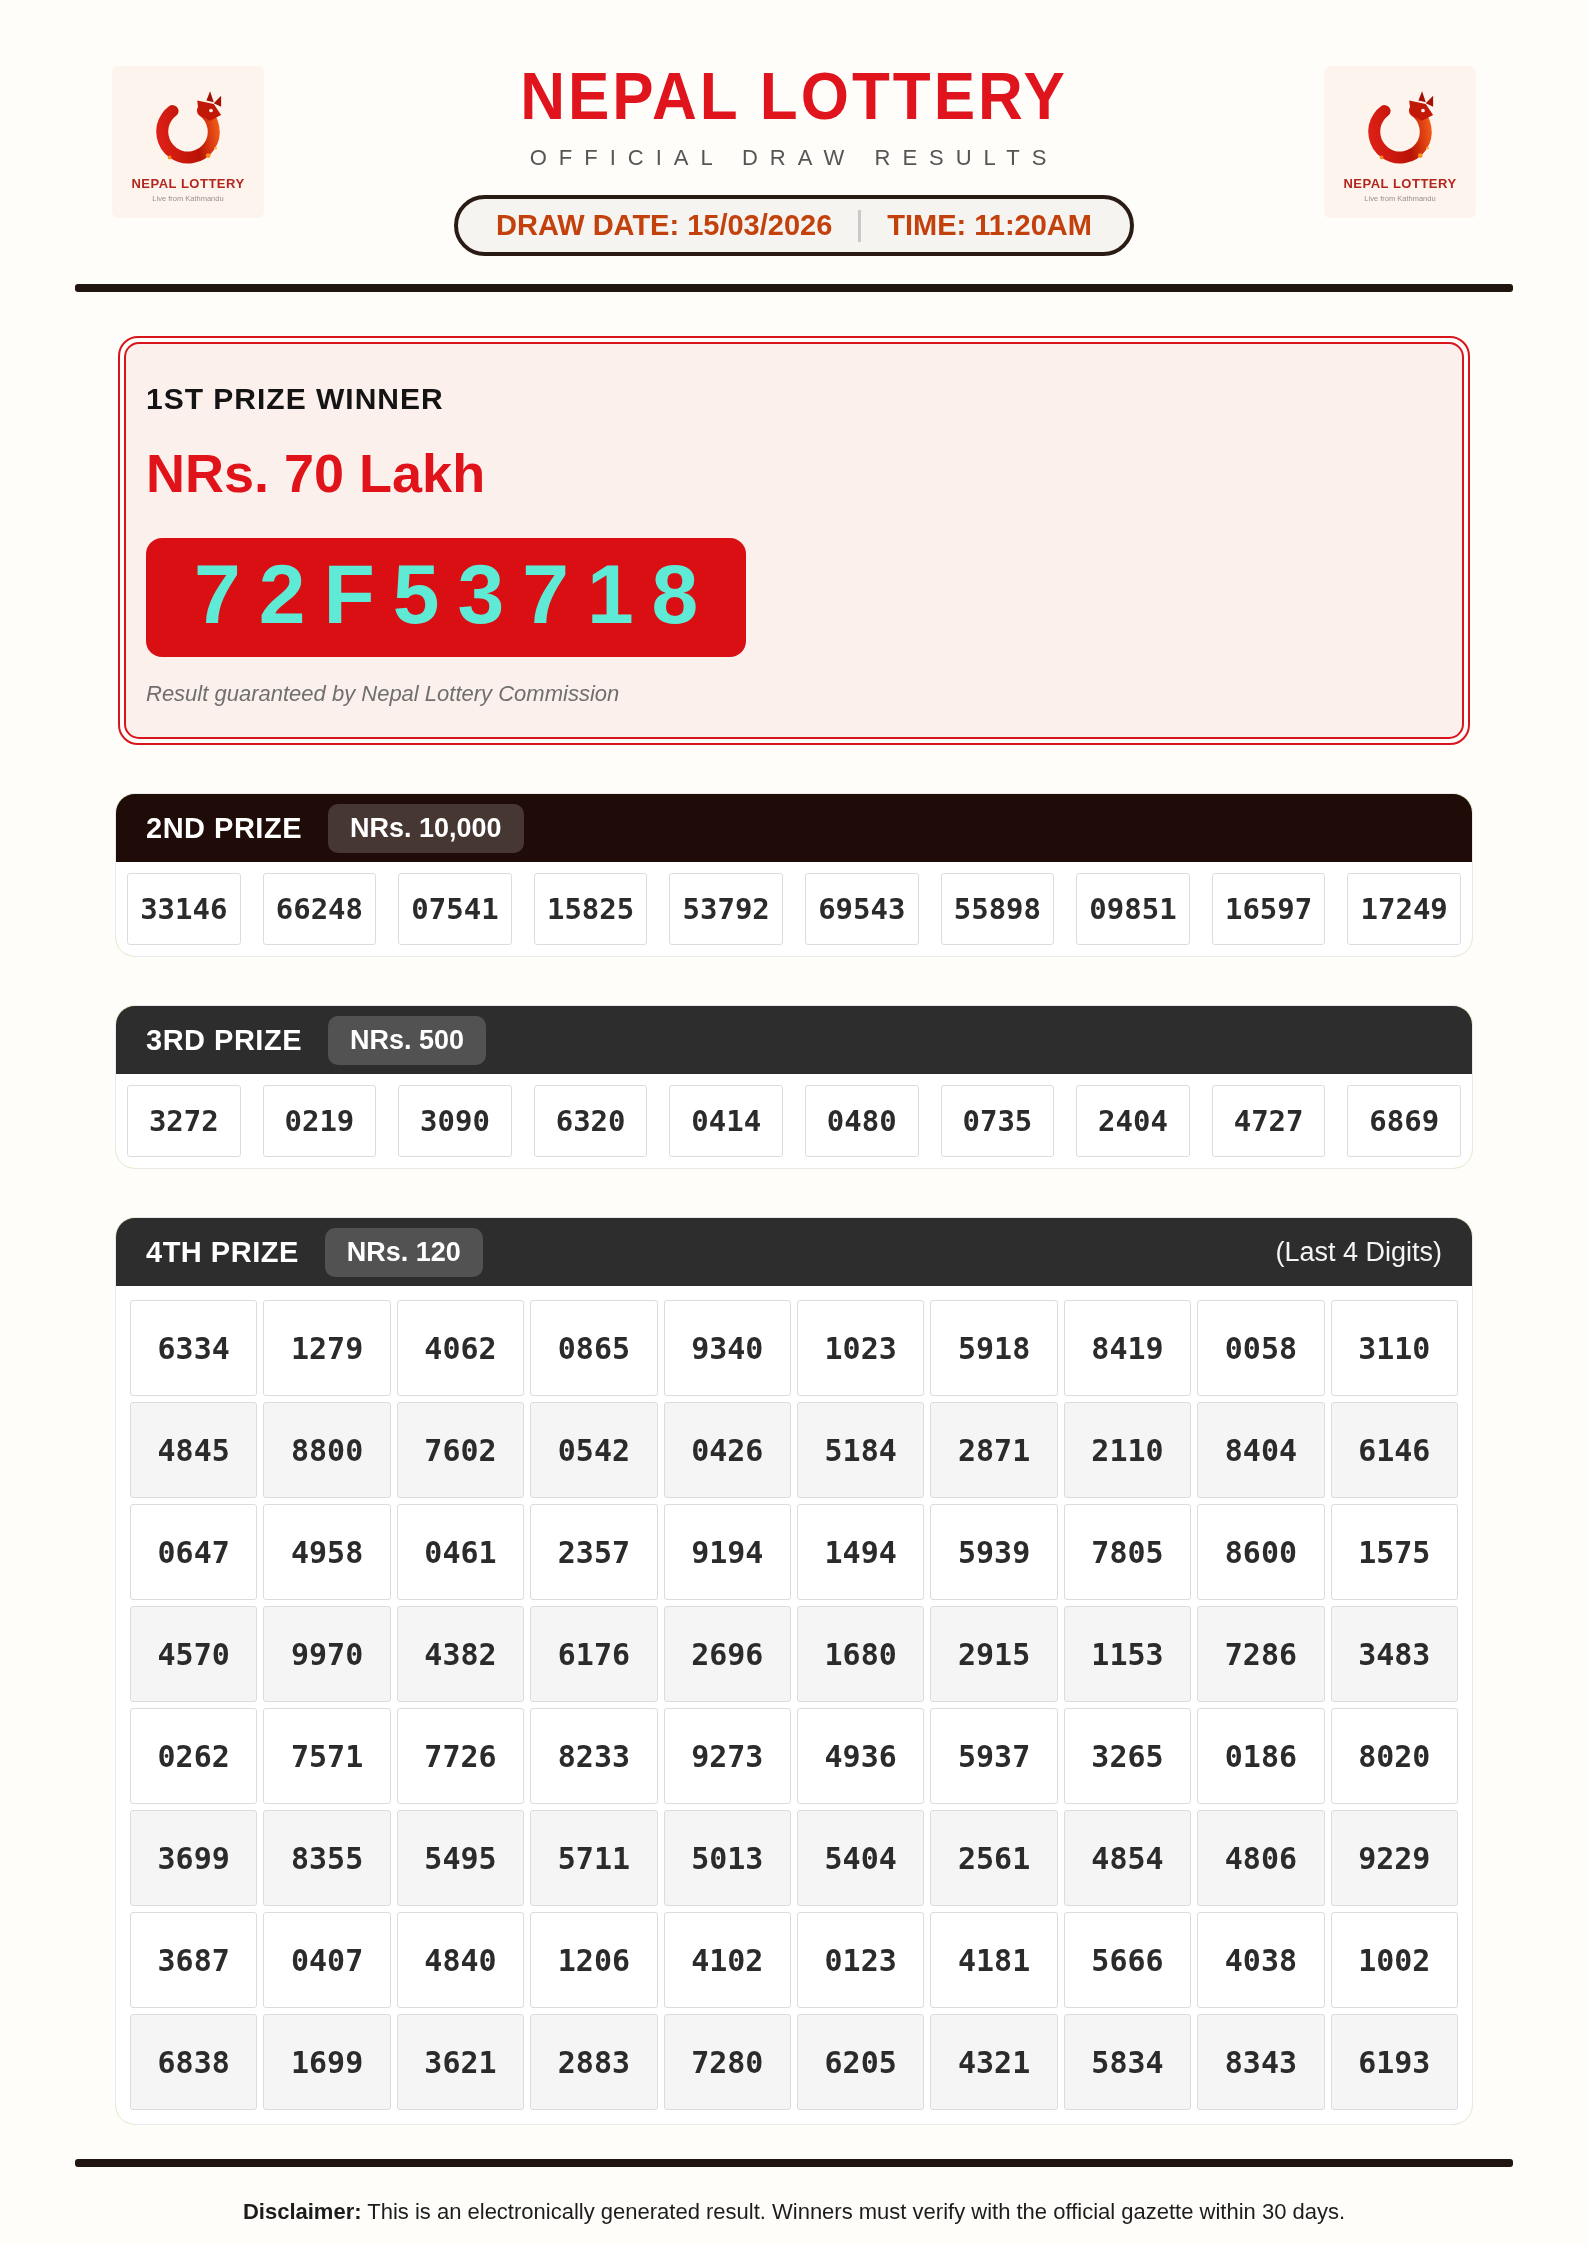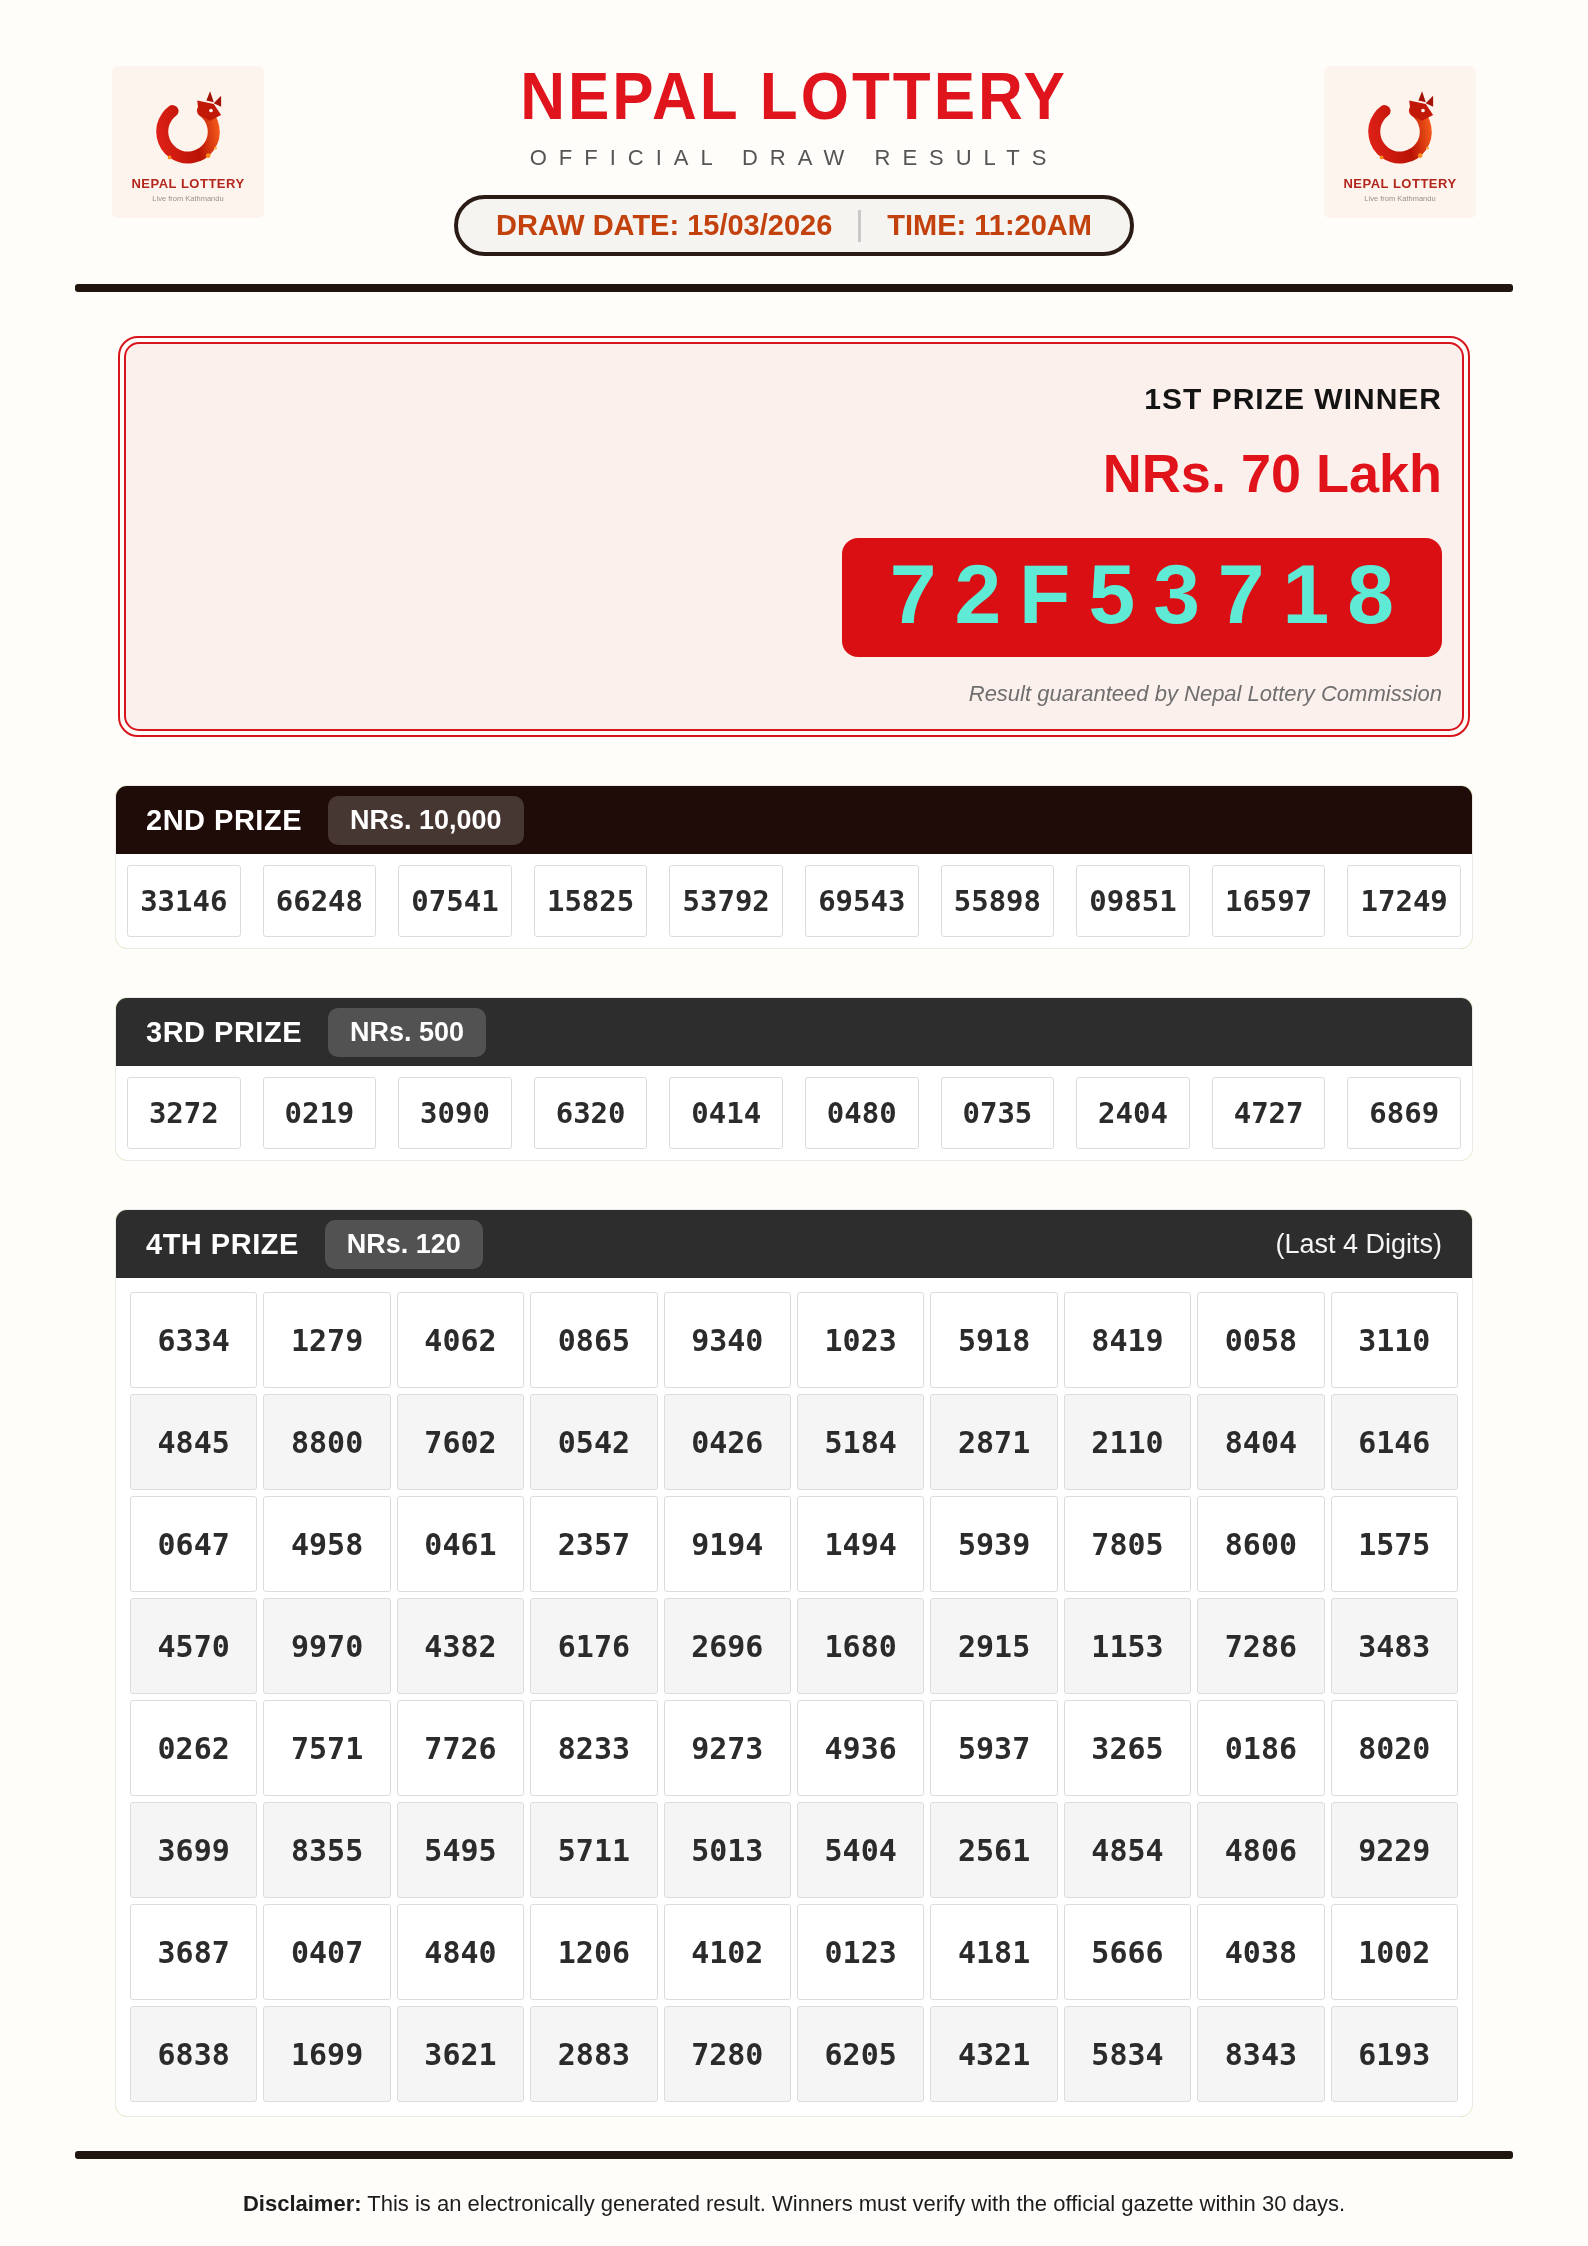--- a/index.html
+++ b/index.html
@@ -38,34 +38,34 @@
     height:8px; background:#20150f; border-radius:3px;
     margin:28px 75px 0;
   }
 
   
   .first-prize {
     margin:44px 118px 0; border:2px solid #d8151c; border-radius:20px; padding:4px;
   }
   .first-prize-inner {
     border:2px solid #d8151c; border-radius:15px; background:#fcf0ed;
-    text-align:right; padding:38px 20px 22px;
+    text-align:left; padding:38px 20px 30px;
   }
   .fp-label { font-size:30px; font-weight:800; color:#141414; letter-spacing:1px; }
   .fp-amount { margin-top:26px; font-size:54px; font-weight:800; color:#e0131a; }
   .fp-ticket {
     display:inline-block; margin-top:34px; background:#d90f14; color:#5eead4;
     font-size:84px; font-weight:700; letter-spacing:18px;
     padding:8px 30px 14px 48px; border-radius:16px; min-width:600px;
   }
   .fp-guarantee { margin-top:24px; font-style:italic; color:#6f6f6f; font-size:22px; }
 
   
   .prize-box {
-    margin:48px 115px 0; background:#bef264; border-radius:12px;
+    margin:48px 115px 0; background:#bef264; border-radius:20px;
     border:1px solid #e9e9e9; overflow:hidden;
   }
   .prize-header {
     display:flex; align-items:center; height:68px; padding:0 30px; color:#ffffff;
   }
   .ph-dark-red { background:#1f0b07; }
   .ph-dark-gray { background:#2e2d2d; }
   .prize-label { font-size:29px; font-weight:800; letter-spacing:.5px; }
   .prize-badge {
     margin-left:26px; padding:9px 22px; border-radius:10px;

